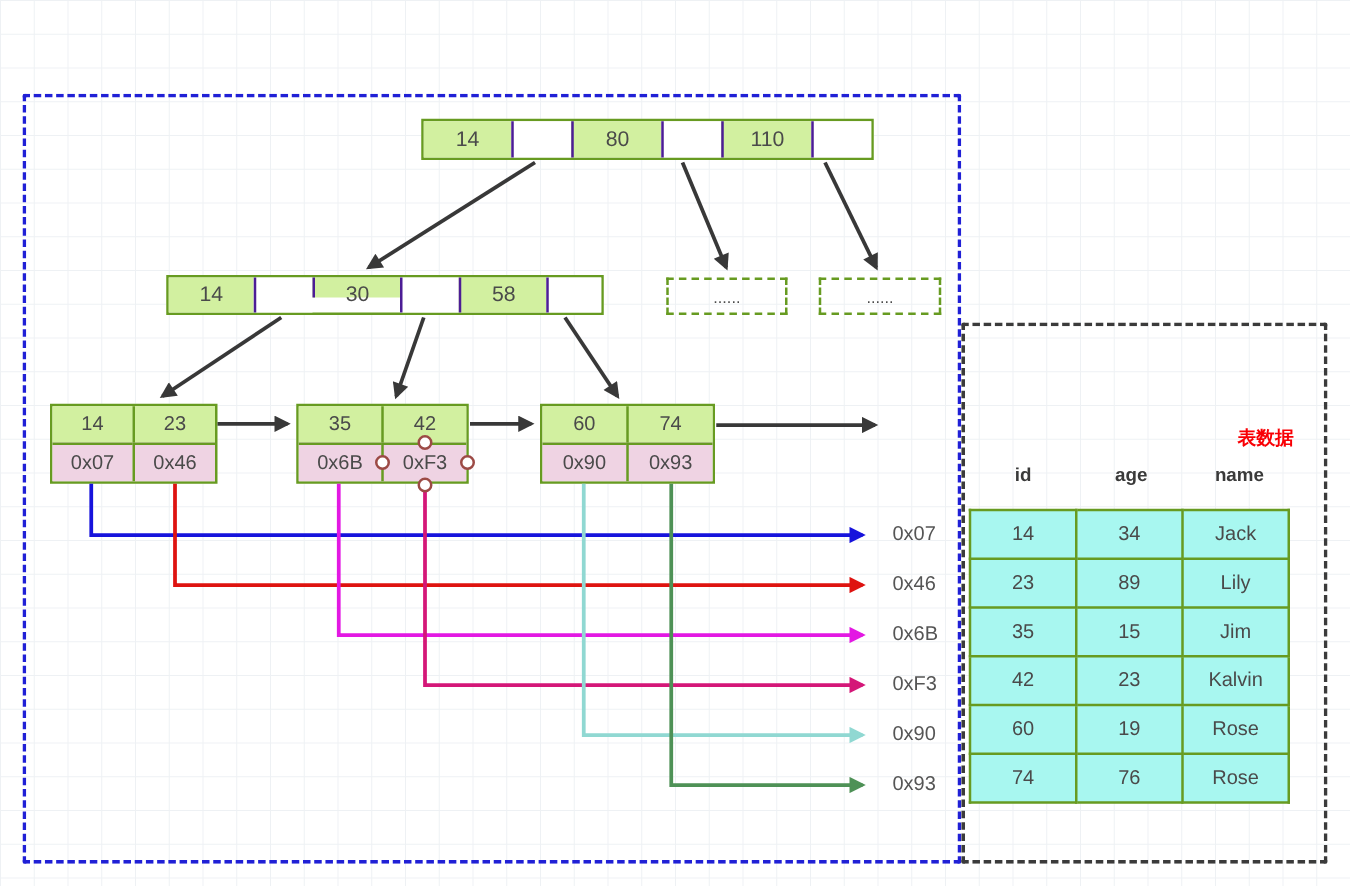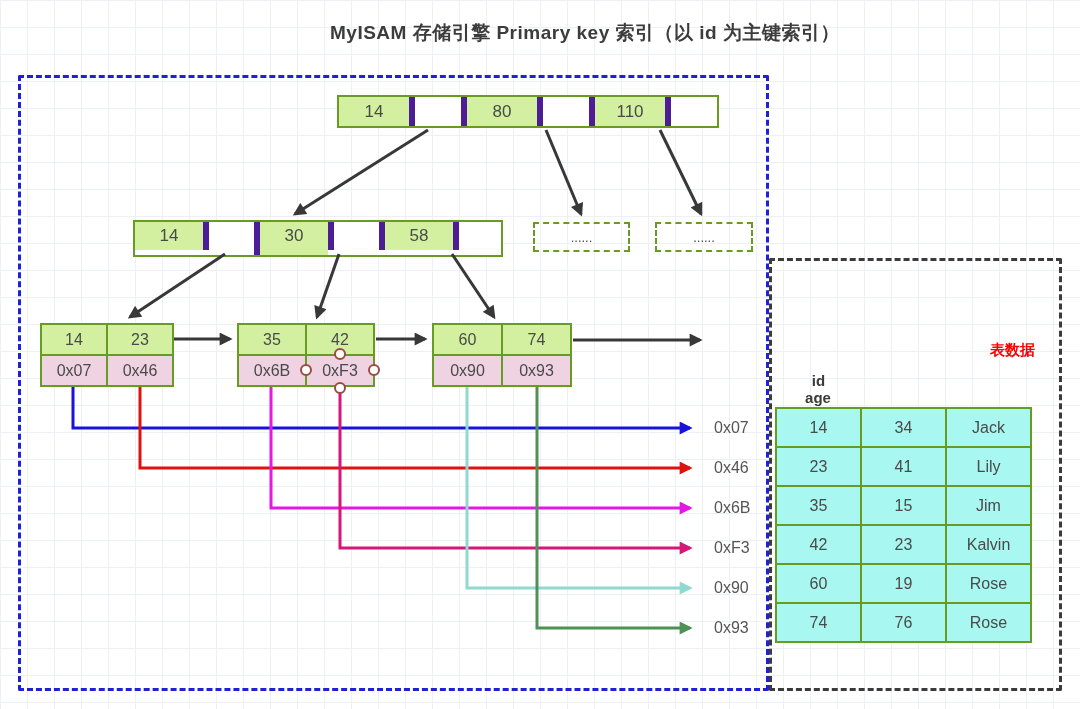--- a/index.html
+++ b/index.html
@@ -35,21 +35,21 @@
   #myi-label{left:38px;top:89px;}
   #myd-label{left:781px;top:272px;}
   
   .inode{
     display:flex;border:2px solid #679b21;background:#fff;
   }
   .inode .cell{
     height:29px;line-height:29px;text-align:center;
     font-size:17px;color:#4a4a4a;
   }
-  .inode .cell + .cell{border-left:6px solid #4c1d95;}
+  .inode .cell + .cell{border-left:2px solid #4c1d95;}
   .key{background:#d2f0a0;}
   .ptrw{background:#ffffff;}
   
   .leaf{border:2px solid #679b21;background:#fff;}
   .leaf .lrow{display:flex;}
   .leaf .cell{
     height:29px;line-height:29px;text-align:center;
     font-size:16px;color:#4a4a4a;
   }
   .leaf .cell + .cell{border-left:2px solid #679b21;}
@@ -64,59 +64,58 @@
   .ptr-label{
     font-size:16px;color:#555;white-space:nowrap;transform:translateY(-50%);
   }
   
   #table-title{
     left:775px;top:341px;width:260px;text-align:right;
     font-size:15px;font-weight:bold;color:#f90005;
   }
   #col-headers{
     left:775px;top:372px;width:260px;display:flex;
-    font-size:15px;font-weight:600;color:#3a3a3a;flex-direction:column;
+    font-size:15px;font-weight:600;color:#3a3a3a;
   }
   #col-headers span{text-align:center;}
   #col-headers .c1{width:87px;}
   #col-headers .c2{width:86px;}
   #col-headers .c3{width:87px;}
   
   #myd-table{left:775px;top:407px;border-collapse:collapse;}
   #myd-table td{
     border:2px solid #679b21;background:#a8f7f0;
     width:83px;height:37px;text-align:center;
     font-size:16px;color:#4a4a4a;padding:0;
   }
   #arrow-layer{left:0;top:0;pointer-events:none;}
 </style>
 </head>
 <body>
 
 <div id="canvas">
 
-  <div class="abs" id="title">MyISAM 存储引擎 Primary key 索引（以 id 为主键索引）</div>
 
   <div class="abs" id="myi-panel"></div>
 
   <div class="abs" id="myd-panel"></div>
 
   <div class="abs inode" style="left:337px;top:95px;">
     <div class="cell key" style="width:70px">14</div>
     <div class="cell ptrw" style="width:46px"></div>
     <div class="cell key" style="width:70px">80</div>
     <div class="cell ptrw" style="width:46px"></div>
     <div class="cell key" style="width:70px">110</div>
     <div class="cell ptrw" style="width:46px"></div>
   </div>
 
   <div class="abs inode" style="left:133px;top:220px;">
     <div class="cell key" style="width:68px;height:28px;line-height:28px">14</div>
     <div class="cell ptrw" style="width:45px;height:28px;line-height:28px"></div>
-    <div class="cell key" style="width:68px;height:33px;line-height:28px">30</div>
+    <div class="cell key" style="width:68px;height:16px;line-height:28px">30</div>
     <div class="cell ptrw" style="width:45px;height:28px;line-height:28px"></div>
     <div class="cell key" style="width:68px;height:28px;line-height:28px">58</div>
     <div class="cell ptrw" style="width:42px;height:28px;line-height:28px"></div>
   </div>
 
   <div class="abs dash-node" style="left:533px;top:222px;width:93px;height:26px;">......</div>
   <div class="abs dash-node" style="left:655px;top:222px;width:94px;height:26px;">......</div>
 
   <div class="abs leaf" style="left:40px;top:323px;">
     <div class="lrow">
@@ -167,21 +166,21 @@
 
   <table class="abs" id="myd-table">
     <tbody>
       <tr>
         <td>14</td>
         <td>34</td>
         <td>Jack</td>
       </tr>
       <tr>
         <td>23</td>
-        <td>41</td>
+        <td>89</td>
         <td>Lily</td>
       </tr>
       <tr>
         <td>35</td>
         <td>15</td>
         <td>Jim</td>
       </tr>
       <tr>
         <td>42</td>
         <td>23</td>

